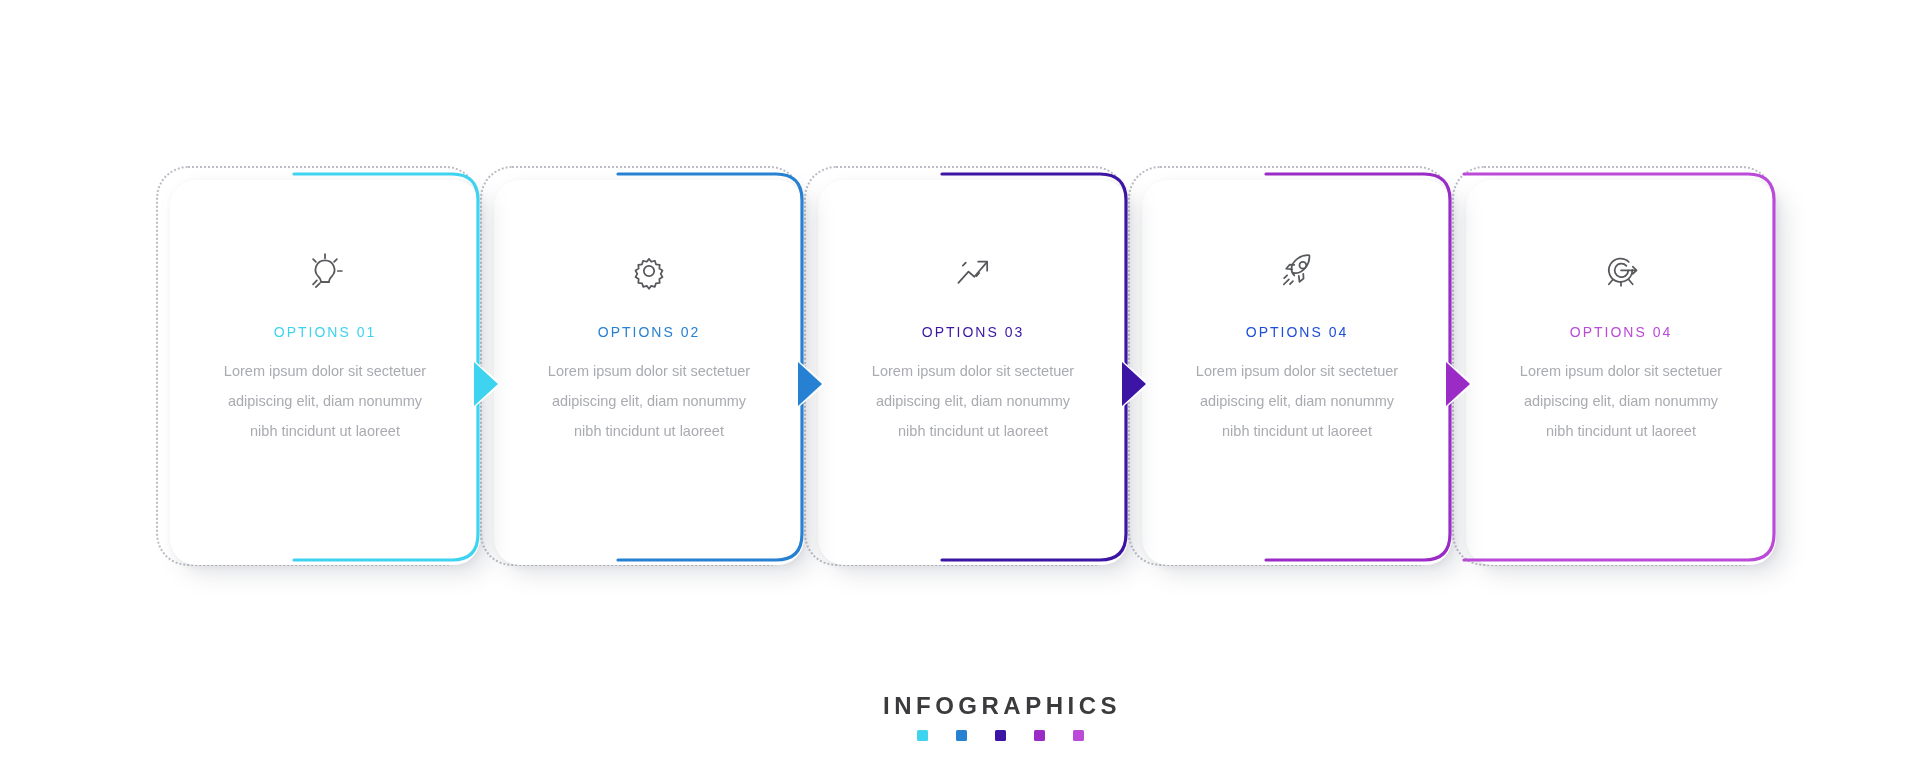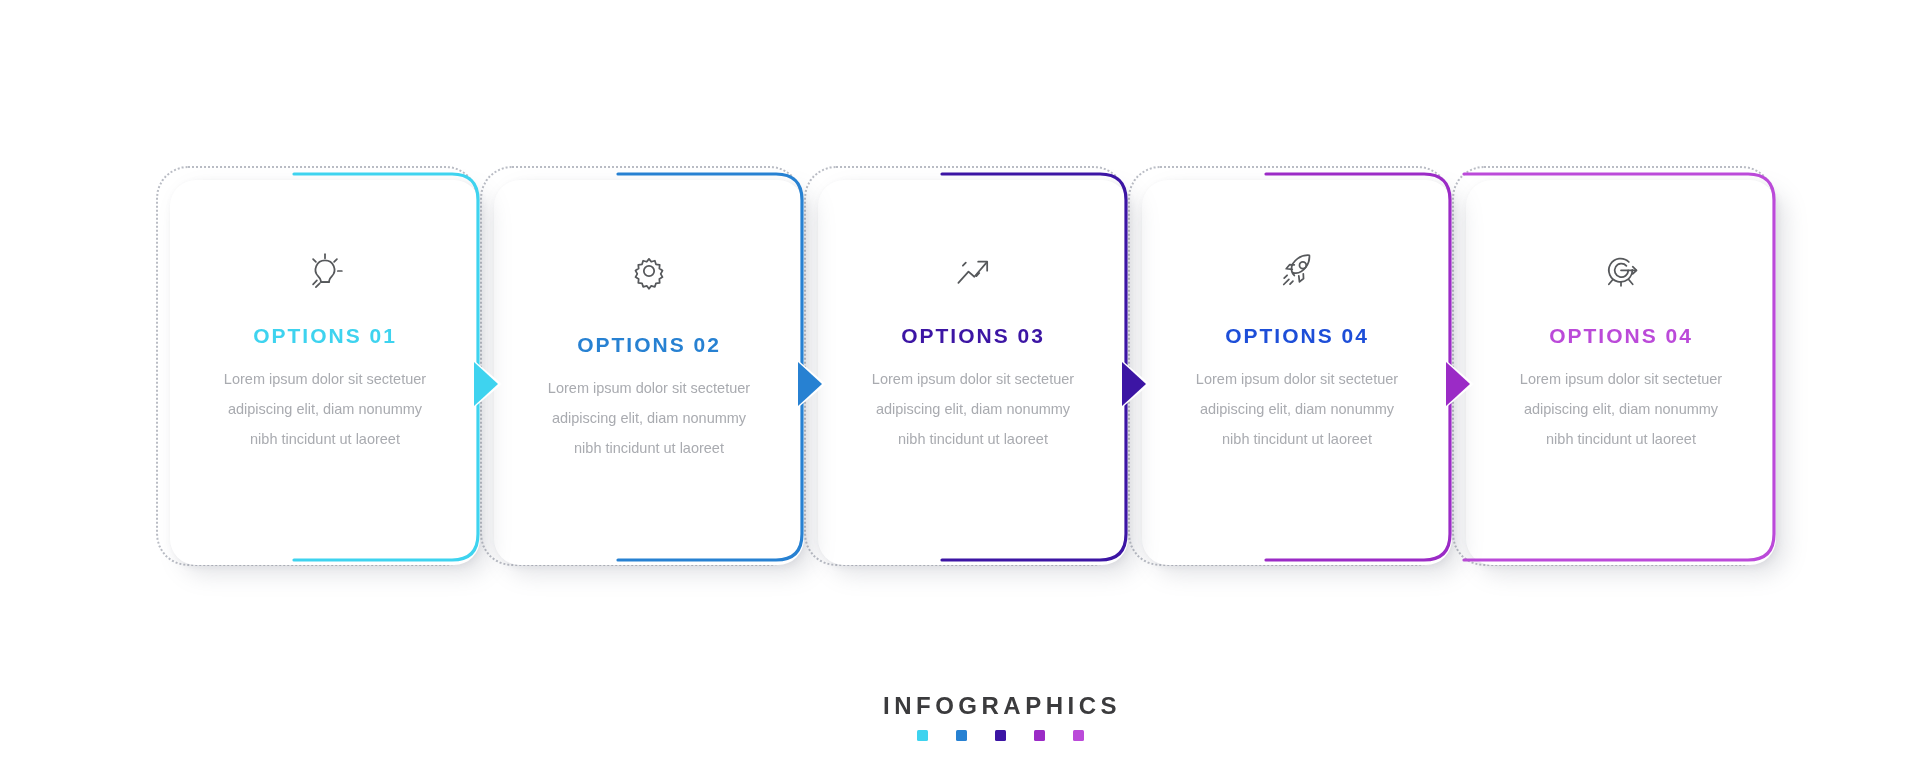--- a/index.html
+++ b/index.html
@@ -97,22 +97,22 @@
   .card-icon svg { display: block; width: 54px; height: 54px; }
   .card-icon svg * {
     fill: none;
     stroke: #56585b;
     stroke-width: 1.55;
     stroke-linecap: round;
     stroke-linejoin: round;
   }
 
   .card-title {
-    font-size: 21px;
-    font-weight: bold;
+    font-size: 14px;
+    font-weight: normal;
     letter-spacing: 2.0px;
     margin: 0 0 16px 0;
     white-space: nowrap;
     text-align: right;
   }
   .card-desc {
     font-size: 14.5px;
     line-height: 30px;
     color: #a9abb0;
     text-align: center;
@@ -193,21 +193,21 @@
         <div class="card-stroke"><svg viewBox="0 0 340 404" preserveAspectRatio="none">
             <path d="M 130 6 L 288 6 Q 314 6 314 32 L 314 366 Q 314 392 288 392 L 130 392" style="stroke:#2781d2"></path>
           </svg></div>
         <div class="card-content">
           <div class="card-icon">
     <svg viewBox="0 0 48 48">
       <path d="M24 13.2l2.0 2.6 3.2-.9 1.0 3.2 3.3.4-.3 3.3 2.8 1.8-1.6 2.9 1.6 2.9-2.8 1.8.3 3.3-3.3.4-1.0 3.2-3.2-.9-2.0 2.6-2.0-2.6-3.2.9-1.0-3.2-3.3-.4.3-3.3-2.8-1.8 1.6-2.9-1.6-2.9 2.8-1.8-.3-3.3 3.3-.4 1.0-3.2 3.2.9z"></path>
       <circle cx="24" cy="24" r="4.6"></circle>
     </svg>
           </div>
-          <div class="card-title" style="color: rgb(39, 129, 210); margin-top: 9px;">OPTIONS 02</div>
+          <div class="card-title" style="color: rgb(39, 129, 210);">OPTIONS 02</div>
           <div class="card-desc">Lorem ipsum dolor sit sectetuer adipiscing elit, diam nonummy nibh tincidunt ut laoreet</div>
         </div>
       </div>
       <div class="card-slot" style="left: 648px; z-index: 18;">
         <div class="card-dots"></div>
         <div class="card-body"></div>
         <div class="card-stroke"><svg viewBox="0 0 340 404" preserveAspectRatio="none">
             <path d="M 130 6 L 288 6 Q 314 6 314 32 L 314 366 Q 314 392 288 392 L 130 392" style="stroke:#3c15a4"></path>
           </svg></div>
         <div class="card-content">

